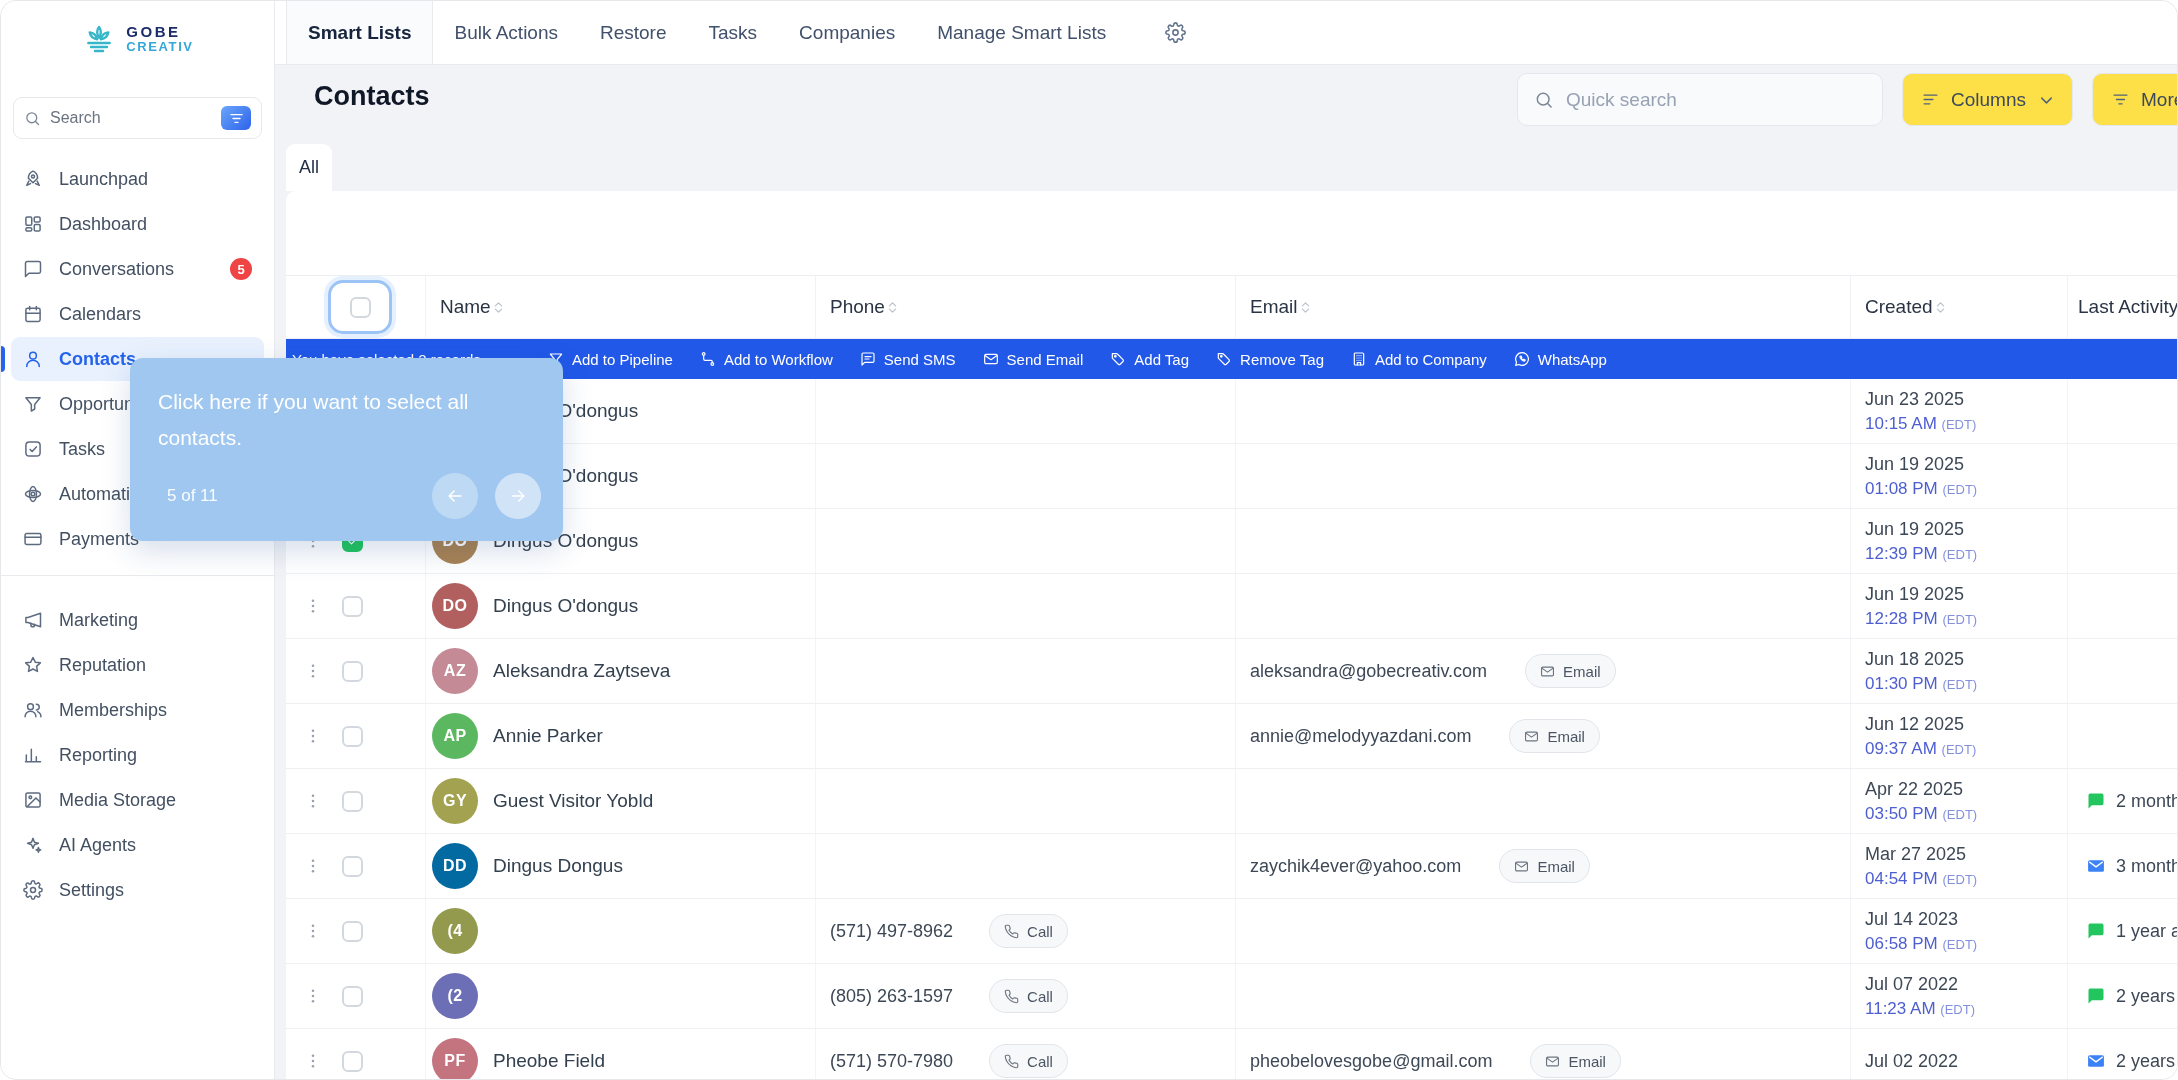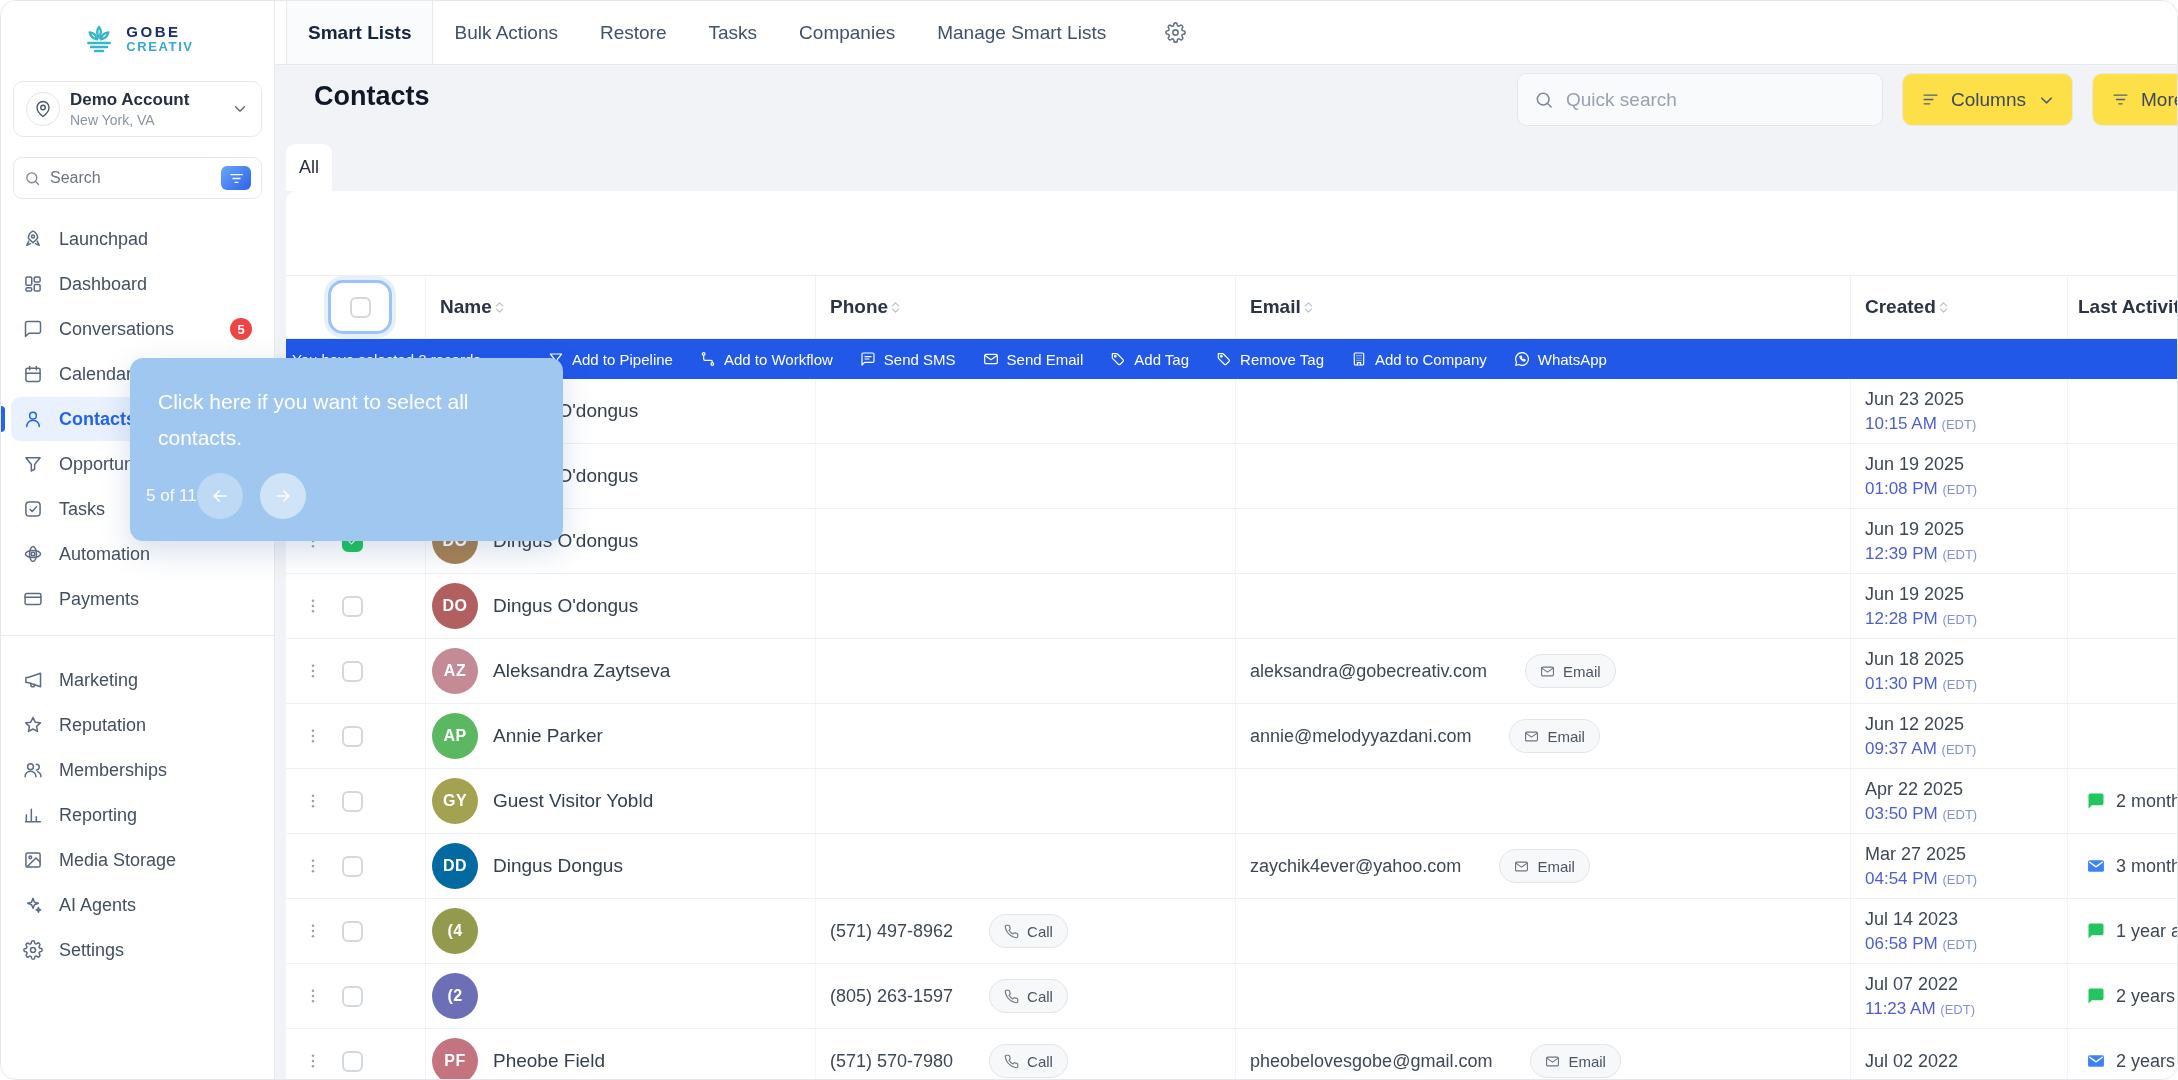--- a/index.html
+++ b/index.html
@@ -53,21 +53,21 @@
   .qsearch input{border:0;outline:0;background:none;flex:1;font:inherit;font-size:19px;color:#374151;min-width:0}
   .qsearch input::placeholder{color:#98a2b3}
   .btn{height:53px;border:1px solid #e3e7ee;background:#fde047;border-radius:10px;display:flex;align-items:center;gap:11px;padding:0 18px;font-size:19px;color:#3d4a5c;cursor:pointer;white-space:nowrap}
   .btn .ic{width:19px;height:19px;color:#51607a;flex:none}
   .btn .chev{width:17px;height:17px;color:#74819a}
   .list-tab{position:absolute;left:11px;top:143px;width:46px;height:47px;background:#fff;border-radius:9px 9px 0 0;display:flex;align-items:center;justify-content:center;font-size:18px;color:#222f44;font-weight:500;cursor:pointer}
 
   
   .card{position:absolute;left:11px;top:190px;width:2112px;height:1100px;background:#fff;border-radius:10px 10px 0 0}
   .thead{margin-top:84px;height:64px;display:flex;border-top:1px solid #eceef1;border-bottom:1px solid #eceef1;background:#fff}
-  .hc{display:flex;align-items:center;padding-left:14px;font-size:19px;font-weight:700;color:#2a3444;border-right:1px solid #f1f2f5;white-space:nowrap}
+  .hc{display:flex;align-items:center;padding-left:14px;font-size:19px;font-weight:400;color:#2a3444;border-right:1px solid #f1f2f5;white-space:nowrap}
   .hc .sort{width:15px;height:15px;color:#b9c0ca;flex:none;cursor:pointer}
   .w-select{width:140px;flex:none}
   .w-name{width:390px;flex:none}
   .w-phone{width:420px;flex:none}
   .w-email{width:615px;flex:none}
   .w-created{width:217px;flex:none}
   .w-last{width:330px;flex:none;border-right:0}
   .hc.w-select{padding-left:42px}
   .hc.w-last{padding-left:10px}
   .cb-ring{width:64px;height:54px;border-radius:15px;border:3px solid #9cc3f6;background:#fff;box-shadow:0 0 0 4px rgba(147,197,253,.25);display:flex;align-items:center;justify-content:center}
@@ -100,21 +100,21 @@
   .d2 i{font-style:normal;font-size:13px;color:#8490dd}
   .c-last{padding-left:18px;gap:10px}
   .la-chat{color:#22c55e}
   .la-mail{color:#3b82f6}
   .c-last .ic{width:20px;height:20px;flex:none}
   .c-last .la-txt{font-size:18px;color:#3d4856;white-space:nowrap}
 
   
   .tooltip{position:absolute;left:129px;top:357px;width:433px;height:183px;background:#9fc7ef;border-radius:13px;padding:26px 28px;color:#fff;z-index:60;box-shadow:0 10px 30px rgba(30,70,140,.18)}
   .tooltip p{font-size:21px;line-height:1.72;font-weight:500;max-width:385px}
-  .tt-foot{position:absolute;left:16px;right:22px;bottom:22px;display:flex;align-items:center;}
+  .tt-foot{position:absolute;left:37px;right:22px;bottom:22px;display:flex;align-items:center;justify-content:space-between}
   .tt-step{font-size:17px;color:rgba(255,255,255,.95)}
   .tt-btns{display:flex;gap:17px}
   .tt-btn{width:46px;height:46px;border-radius:50%;border:0;display:flex;align-items:center;justify-content:center;color:#fff;cursor:pointer}
   .tt-btn.prev{background:rgba(255,255,255,.33)}
   .tt-btn.next{background:rgba(255,255,255,.52)}
   .tt-btn .ic{width:20px;height:20px}
 
   .ic{display:block}
 </style>
 </head>
@@ -129,37 +129,20 @@
             <path d="M12 3c1.8 2.2 1.8 5.8 0 8-1.8-2.2-1.8-5.8 0-8Z"></path>
             <path d="M5 7c2.8.3 5 2.5 5.6 5.2C7.8 11.9 5.6 9.8 5 7Z"></path>
             <path d="M19 7c-.6 2.8-2.8 4.9-5.6 5.2C14 9.5 16.2 7.3 19 7Z"></path>
             <path d="M4 15h16M6 18h12M9 21h6"></path>
           </svg>
         </span>
       <span class="logo-text">
         <span class="l1">GOBE</span>
         <span class="l2">CREATIV</span>
       </span>
-    </div>
-    <div class="account">
-      <span class="acc-pin">
-          <svg class="ic " viewBox="0 0 24 24" fill="none" stroke="currentColor" stroke-width="1.8" stroke-linecap="round" stroke-linejoin="round" aria-hidden="true">
-            <path d="M20 10c0 6-8 12-8 12S4 16 4 10a8 8 0 0 1 16 0Z"></path>
-            <circle cx="12" cy="10" r="3"></circle>
-          </svg>
-        </span>
-      <span class="acc-text">
-        <div class="acc-name">Demo Account</div>
-        <div class="acc-loc">New York, VA</div>
-      </span>
-      <span class="acc-chevron">
-          <svg class="ic " viewBox="0 0 24 24" fill="none" stroke="currentColor" stroke-width="1.8" stroke-linecap="round" stroke-linejoin="round" aria-hidden="true">
-            <path d="m6 9 6 6 6-6"></path>
-          </svg>
-        </span>
     </div>
     <div class="side-search">
       <span>
           <svg class="ic " viewBox="0 0 24 24" fill="none" stroke="currentColor" stroke-width="1.8" stroke-linecap="round" stroke-linejoin="round" aria-hidden="true">
             <circle cx="11" cy="11" r="7"></circle>
             <path d="m20.5 20.5-4.2-4.2"></path>
           </svg>
         </span>
       <input type="text" placeholder="Search" style="">
       <span class="ai-chip">

